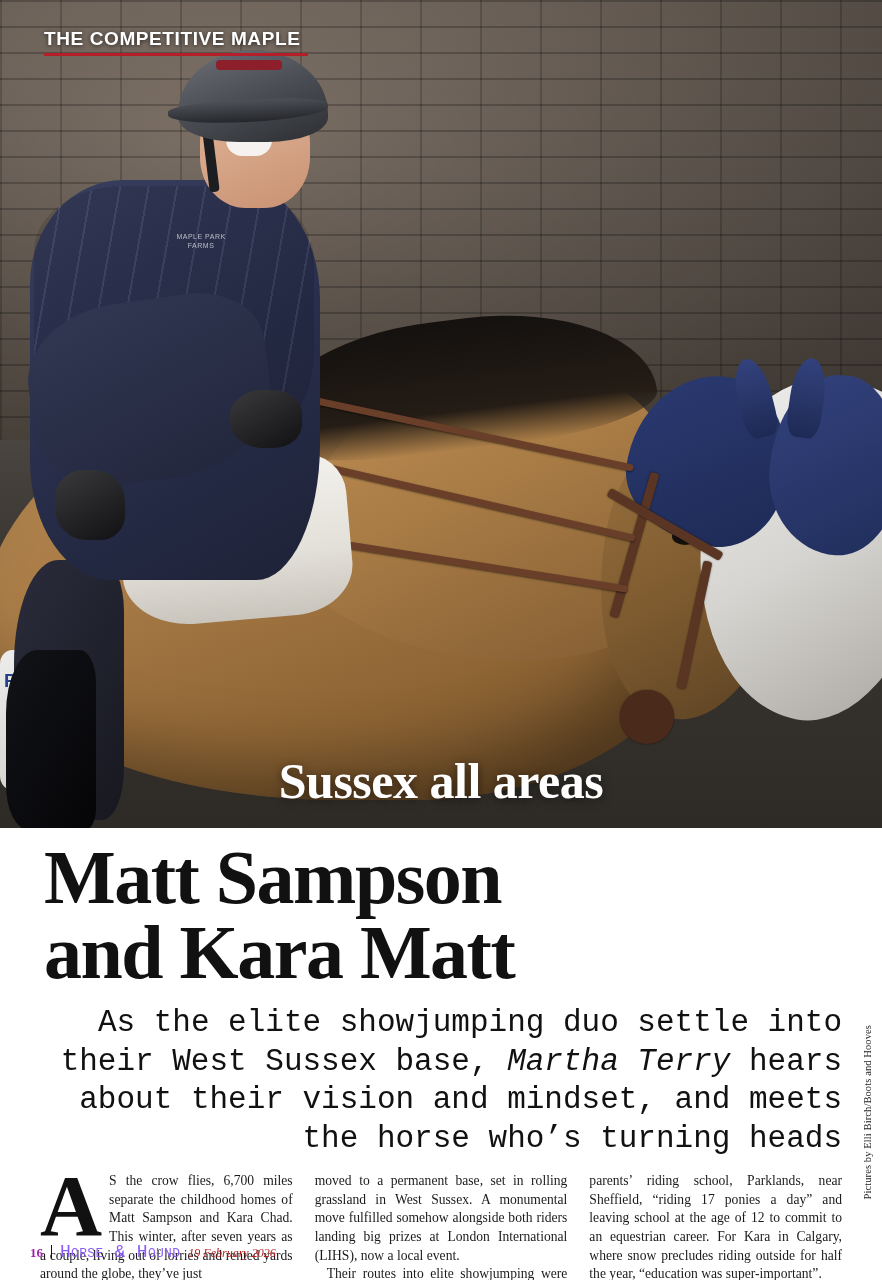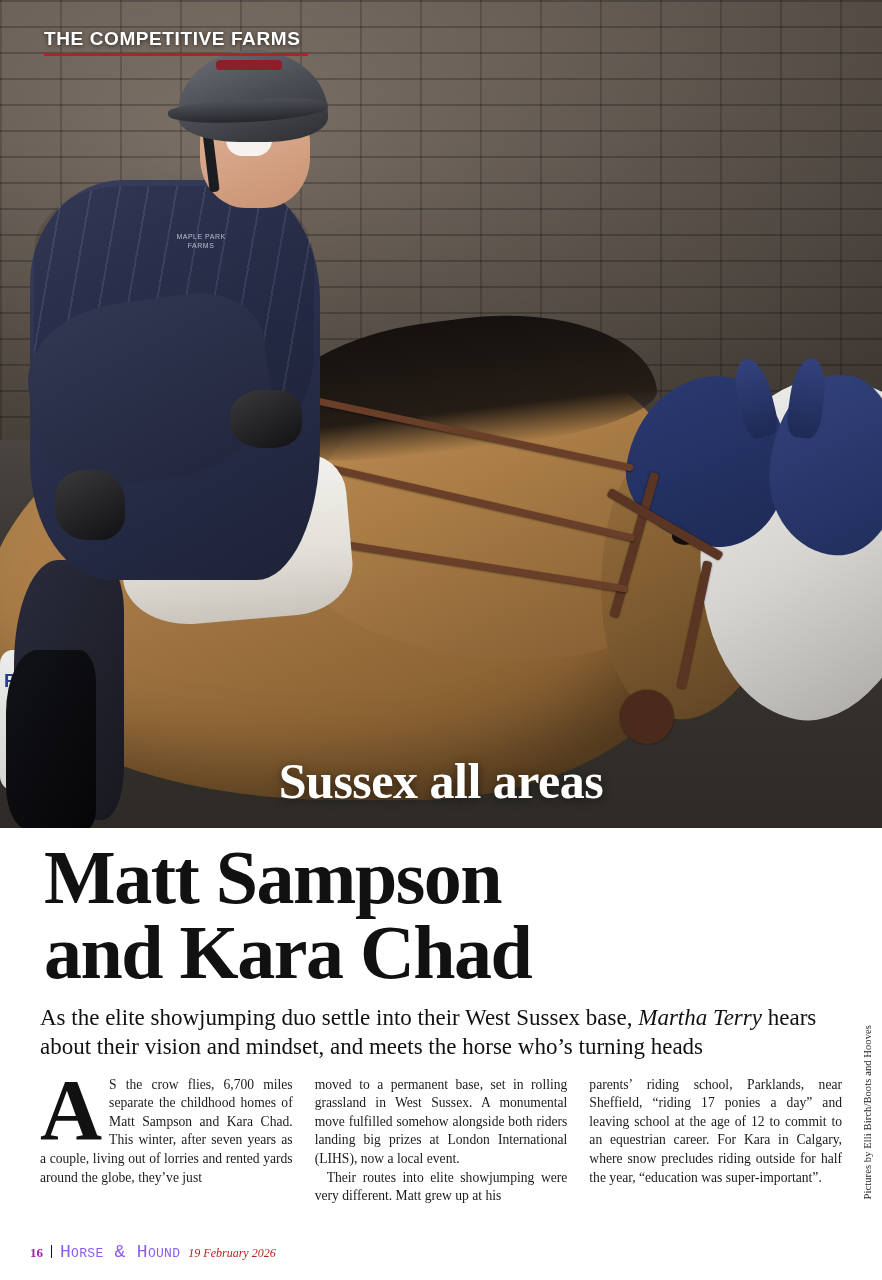--- a/index.html
+++ b/index.html
@@ -353,23 +353,23 @@
     text-align: left;
     font-family: "Liberation Serif", serif;
     font-weight: bold;
     font-size: 76px;
     line-height: 0.99;
     letter-spacing: -1.5px;
     color: #111111;
   }
   .standfirst {
     margin: 14px 40px 0 40px;
-    text-align: left;
-    font-family: Liberation Serif, serif;
-    font-size: 23px;
+    text-align: right;
+    font-family: Liberation Mono, monospace;
+    font-size: 31px;
     line-height: 1.24;
     color: #111111;
   }
   .standfirst em { font-style: italic; }
 
   .columns {
     display: flex;
     gap: 22px;
     margin: 14px 40px 0 40px;
     font-family: "Liberation Serif", serif;
@@ -485,29 +485,29 @@
     <div class="glove-b"></div>
     <div class="logo-patch">MAPLE PARK FARMS</div>
     <div class="rider-head"></div>
     <div class="rider-smile"></div>
     <div class="chin-strap"></div>
     <div class="helmet"></div>
     <div class="helmet-peak"></div>
     <div class="helmet-vent"></div>
   </div>
 
-  <div class="kicker">THE COMPETITIVE FARMS</div>
+  <div class="kicker">THE COMPETITIVE MAPLE</div>
   <div class="kicker-rule"></div>
 
   <div class="photo-title">Sussex all areas</div>
 
   <div class="article">
     <h1 class="headline">
       <span>Matt Sampson</span><br>
-      <span>and Kara Chad</span>
+      <span>and Kara Matt</span>
     </h1>
 
     <div class="standfirst">
       <span>As the elite showjumping duo settle into their West Sussex base, </span><em>Martha Terry</em><span> hears about their vision and mindset, and meets the horse who’s turning heads</span>
     </div>
 
     <div class="columns">
       <div class="col">
         <p><span class="dropcap">A</span><span>S the crow flies, 6,700 miles separate the childhood homes of Matt Sampson and Kara Chad. This winter, after seven years as a couple, living out of lorries and rented yards around the globe, they’ve just</span></p>
       </div>

